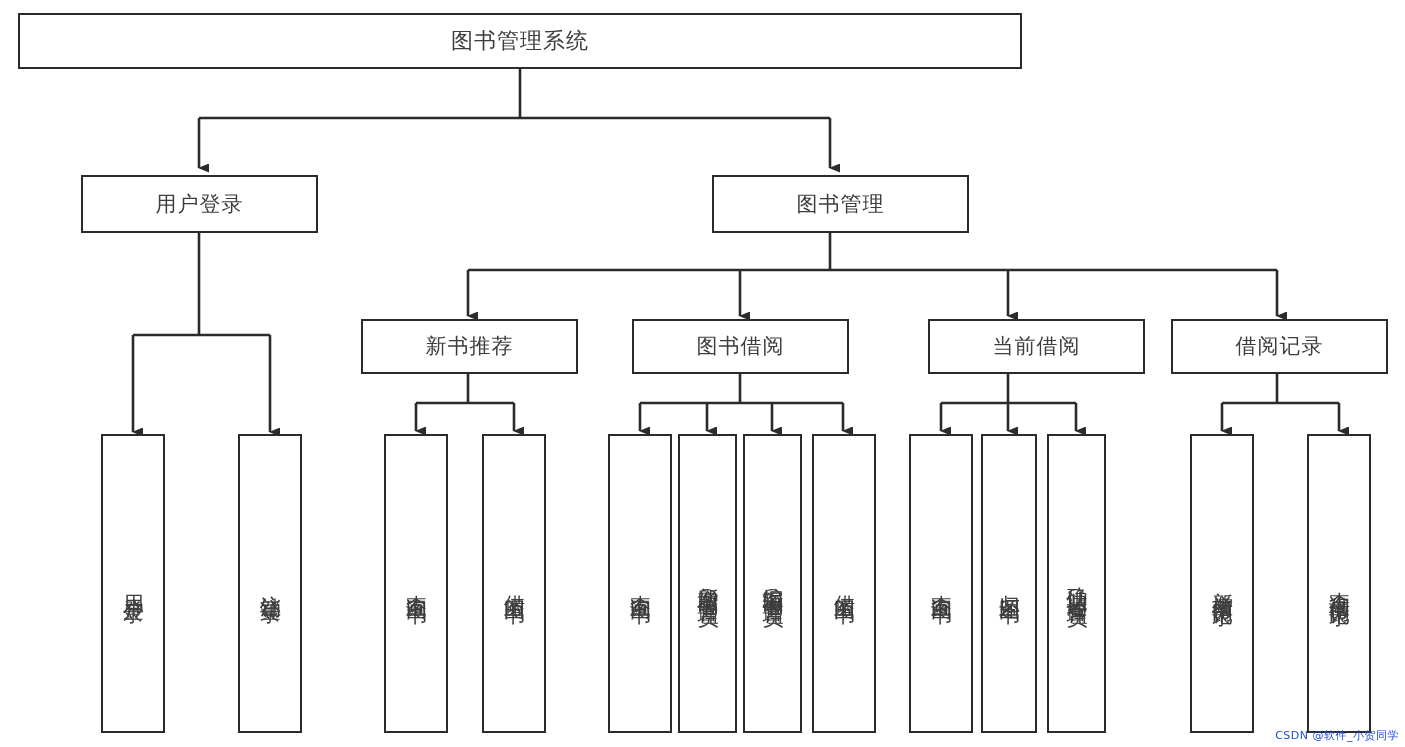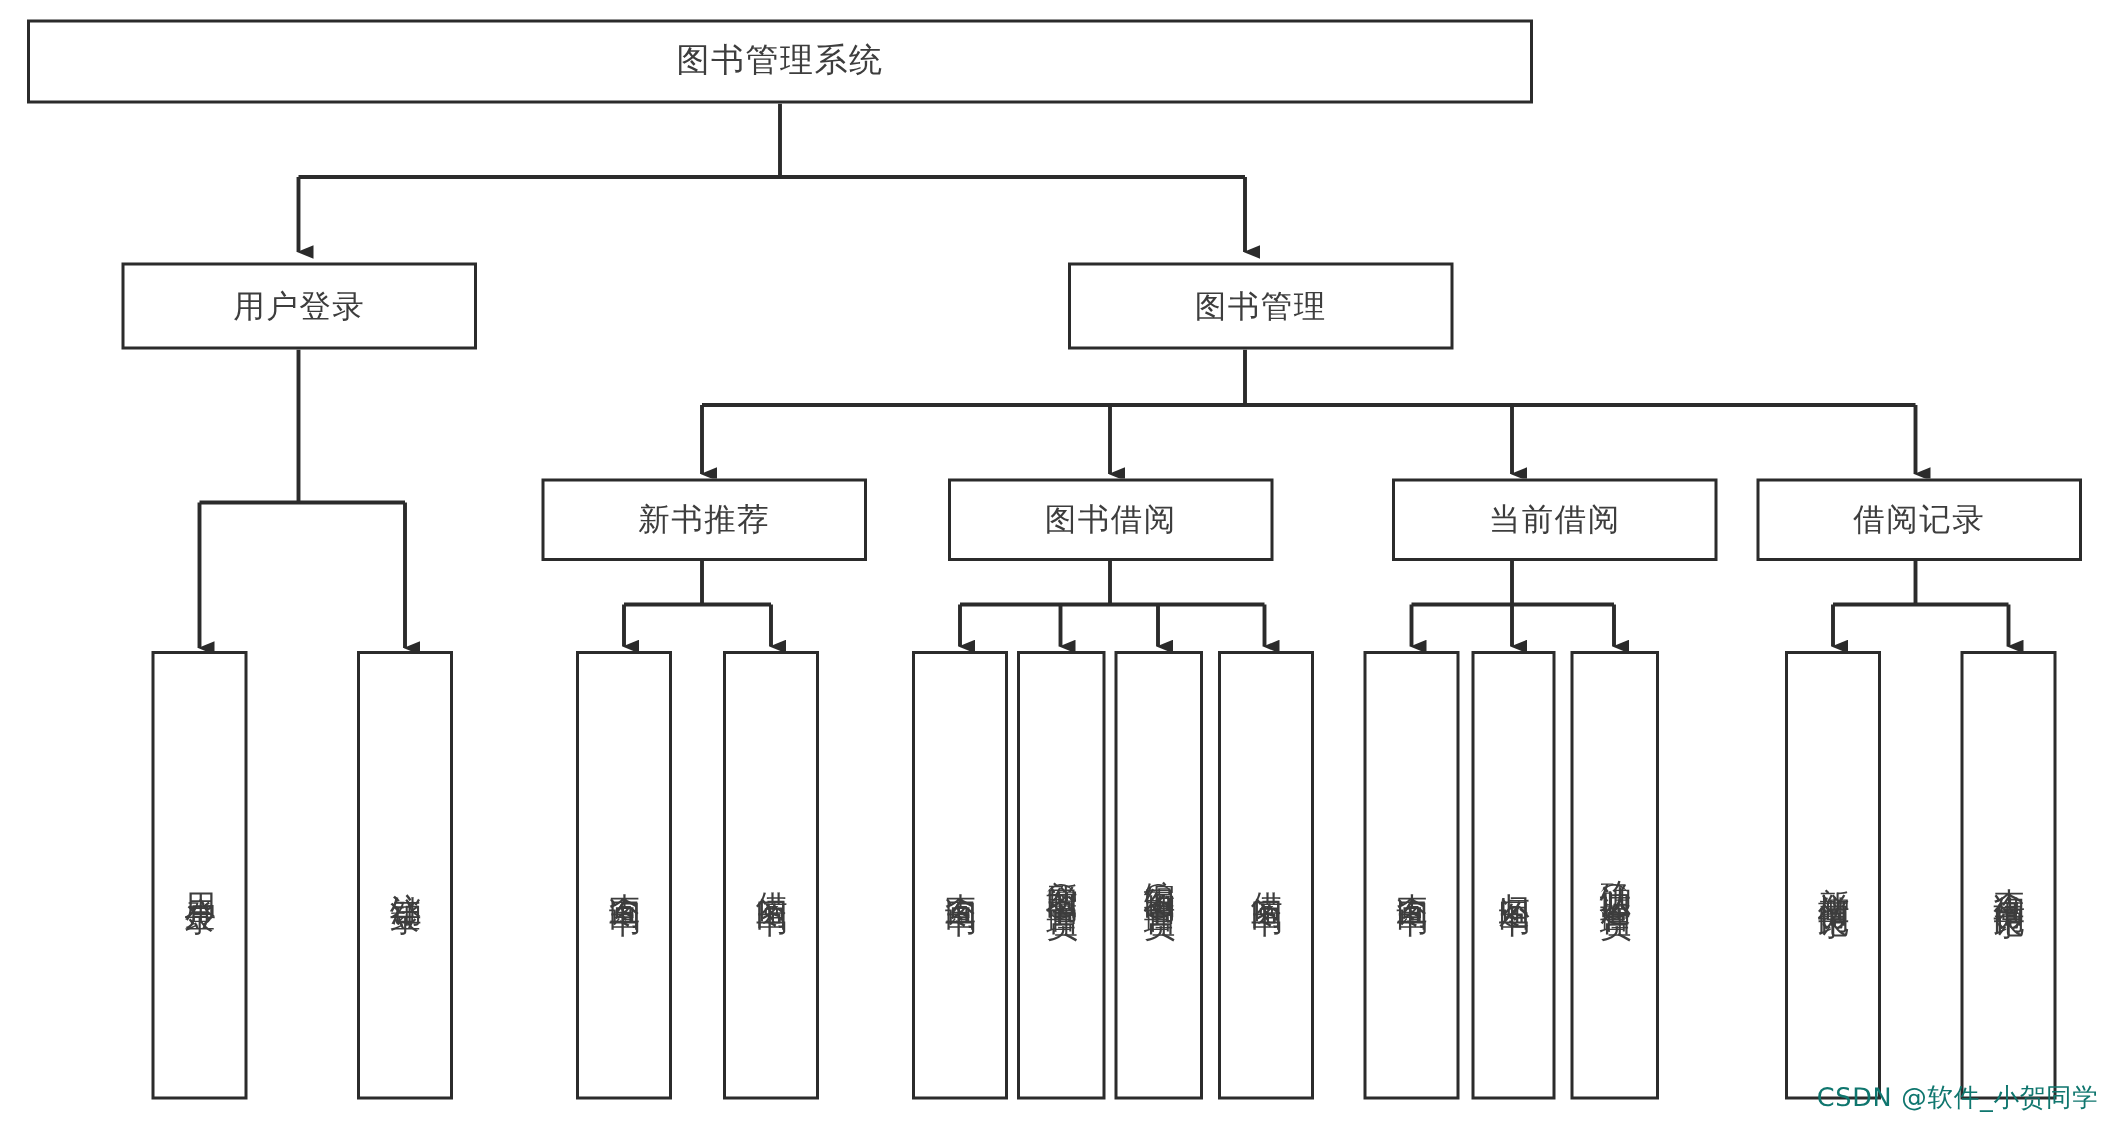--- a/index.html
+++ b/index.html
@@ -45,22 +45,22 @@
     text-orientation:upright;
     white-space:nowrap;
     letter-spacing:3px;
     line-height:1;
   }
   .node.root{ font-size:22px; }
   .watermark{
     position:absolute;
     right:6px;
     bottom:4px;
-    font-size:17px;
-    color:#0f766e;
+    font-size:11px;
+    color:#1d4ed8;
     letter-spacing:0.5px;
     white-space:nowrap;
   }
 </style>
 </head>
 <body>
 
 <div id="canvas">
 
   <svg id="wires" viewBox="0 0 1405 747" width="1405" height="747">

